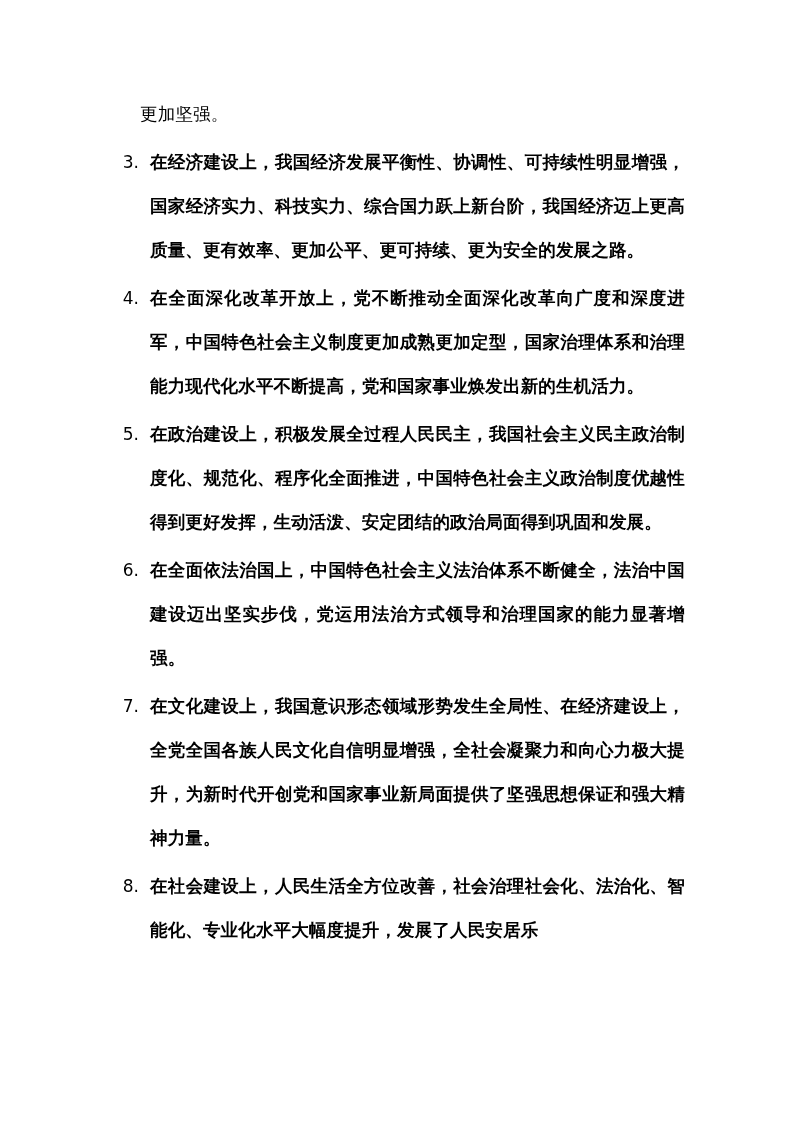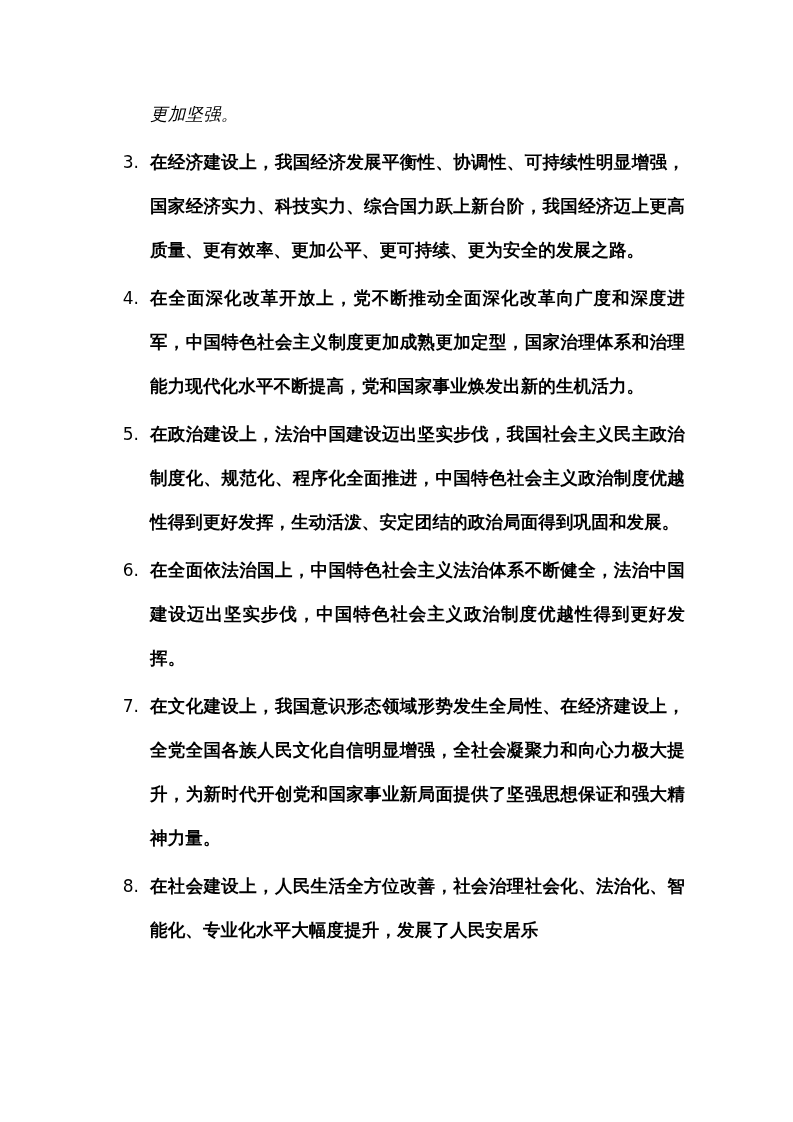--- a/index.html
+++ b/index.html
@@ -21,24 +21,23 @@
     background: #ffffff;
     box-sizing: border-box;
     padding: 92px 108px 60px 120px;
   }
   .doc-body {
     font-size: 17.5px;
     line-height: 1.0;
   }
   
   .cont-line {
-    margin: 0 0 4px 30px;
+    margin: 0 0 4px 20px;
     line-height: 44px;
     letter-spacing: 0.2px;
-    font-style: italic;
   }
   .item {
     display: flex;
     align-items: flex-start;
     margin: 0 0 4px 0;
   }
   .item-num {
     flex: 0 0 30px;
     width: 30px;
     text-align: right;
@@ -74,26 +73,26 @@
       <div class="item-text">在经济建设上，我国经济发展平衡性、协调性、可持续性明显增强，国家经济实力、科技实力、综合国力跃上新台阶，我国经济迈上更高质量、更有效率、更加公平、更可持续、更为安全的发展之路。</div>
     </div>
 
     <div class="item">
       <div class="item-num">4.</div>
       <div class="item-text">在全面深化改革开放上，党不断推动全面深化改革向广度和深度进军，中国特色社会主义制度更加成熟更加定型，国家治理体系和治理能力现代化水平不断提高，党和国家事业焕发出新的生机活力。</div>
     </div>
 
     <div class="item">
       <div class="item-num">5.</div>
-      <div class="item-text">在政治建设上，法治中国建设迈出坚实步伐，我国社会主义民主政治制度化、规范化、程序化全面推进，中国特色社会主义政治制度优越性得到更好发挥，生动活泼、安定团结的政治局面得到巩固和发展。</div>
+      <div class="item-text">在政治建设上，积极发展全过程人民民主，我国社会主义民主政治制度化、规范化、程序化全面推进，中国特色社会主义政治制度优越性得到更好发挥，生动活泼、安定团结的政治局面得到巩固和发展。</div>
     </div>
 
     <div class="item">
       <div class="item-num">6.</div>
-      <div class="item-text">在全面依法治国上，中国特色社会主义法治体系不断健全，法治中国建设迈出坚实步伐，中国特色社会主义政治制度优越性得到更好发挥。</div>
+      <div class="item-text">在全面依法治国上，中国特色社会主义法治体系不断健全，法治中国建设迈出坚实步伐，党运用法治方式领导和治理国家的能力显著增强。</div>
     </div>
 
     <div class="item">
       <div class="item-num">7.</div>
       <div class="item-text">在文化建设上，我国意识形态领域形势发生全局性、在经济建设上，全党全国各族人民文化自信明显增强，全社会凝聚力和向心力极大提升，为新时代开创党和国家事业新局面提供了坚强思想保证和强大精神力量。</div>
     </div>
 
     <div class="item">
       <div class="item-num">8.</div>
       <div class="item-text">在社会建设上，人民生活全方位改善，社会治理社会化、法治化、智能化、专业化水平大幅度提升，发展了人民安居乐</div>

